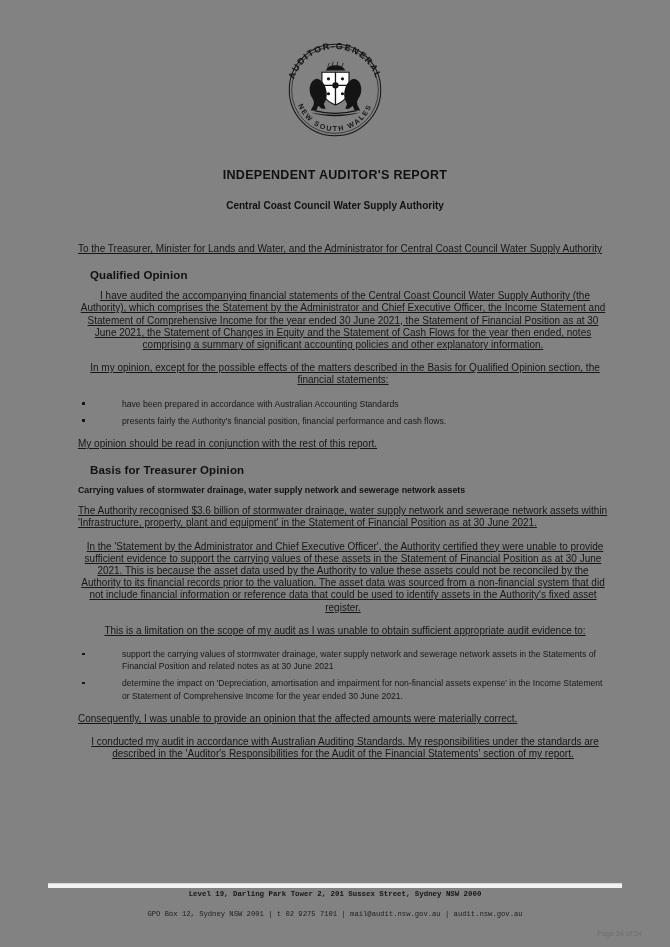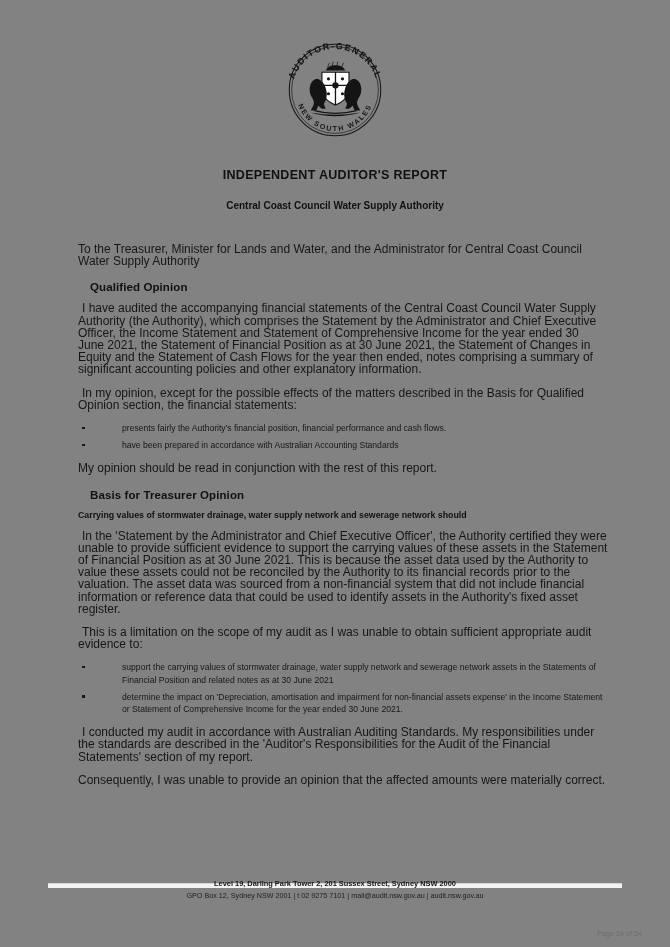--- a/index.html
+++ b/index.html
@@ -50,28 +50,30 @@
     color: #111;
     margin: 18px 0 0 0;
   }
 
   
   .body-area {
     padding: 0 62px 0 78px;
     margin-top: 32px;
   }
   p.para {
-    font-size: 12px;
+    font-size: 10px;
     line-height: 12.2px;
     margin: 0 0 11px 0;
     color: #161616;
     text-align: left;
+    text-decoration: underline;
   }
   p.para.indent-first {
     text-indent: 4px;
+    text-align: center;
   }
   h2.sect {
     font-size: 11.5px;
     font-weight: bold;
     color: #111;
     margin: 14px 0 9px 12px;
     letter-spacing: 0.1px;
   }
   h3.subsect {
     font-size: 8.8px;
@@ -116,34 +118,35 @@
     top: 8px;
     width: 574px;
     height: 4px;
     background: #f2f2f2;
     border-top: 1px solid #d6d6d6;
   }
   .footer-lines {
     position: absolute;
     left: 0;
     right: 0;
-    top: 4px;
-    text-align: center;
+    top: 14px;
+    text-align: center;
+    font-family: Liberation Mono, monospace;
   }
   .footer-line1 {
     font-size: 7.4px;
     font-weight: bold;
     color: #151515;
     line-height: 10px;
   }
   .footer-line2 {
     font-size: 7.2px;
     color: #1d1d1d;
     line-height: 10px;
-    margin-top: 2px;
+    margin-top: 10px;
   }
   .page-number {
     position: absolute;
     right: 28px;
     bottom: 9px;
     font-size: 7.2px;
     color: #6e6e6e;
   }
 </style>
 </head>
@@ -204,53 +207,54 @@
 
     <h2 class="sect">Qualified Opinion</h2>
 
     <p class="para indent-first">I have audited the accompanying financial statements of the Central Coast Council Water Supply Authority (the Authority), which comprises the Statement by the Administrator and Chief Executive Officer, the Income Statement and Statement of Comprehensive Income for the year ended 30 June 2021, the Statement of Financial Position as at 30 June 2021, the Statement of Changes in Equity and the Statement of Cash Flows for the year then ended, notes comprising a summary of significant accounting policies and other explanatory information.</p>
 
     <p class="para indent-first">In my opinion, except for the possible effects of the matters described in the Basis for Qualified Opinion section, the financial statements:</p>
 
     <ul class="bullets">
       <li>
         <span class="dot"></span>
+        <span>have been prepared in accordance with Australian Accounting Standards</span>
+      </li>
+      <li>
+        <span class="dot"></span>
         <span>presents fairly the Authority's financial position, financial performance and cash flows.</span>
       </li>
-      <li>
-        <span class="dot"></span>
-        <span>have been prepared in accordance with Australian Accounting Standards</span>
-      </li>
     </ul>
 
     <p class="para">My opinion should be read in conjunction with the rest of this report.</p>
 
     <h2 class="sect">Basis for Treasurer Opinion</h2>
 
-    <h3 class="subsect">Carrying values of stormwater drainage, water supply network and sewerage network should</h3>
-
+    <h3 class="subsect">Carrying values of stormwater drainage, water supply network and sewerage network assets</h3>
+
+    <p class="para">The Authority recognised $3.6 billion of stormwater drainage, water supply network and sewerage network assets within 'Infrastructure, property, plant and equipment' in the Statement of Financial Position as at 30 June 2021.</p>
 
     <p class="para indent-first">In the 'Statement by the Administrator and Chief Executive Officer', the Authority certified they were unable to provide sufficient evidence to support the carrying values of these assets in the Statement of Financial Position as at 30 June 2021. This is because the asset data used by the Authority to value these assets could not be reconciled by the Authority to its financial records prior to the valuation. The asset data was sourced from a non-financial system that did not include financial information or reference data that could be used to identify assets in the Authority's fixed asset register.</p>
 
     <p class="para indent-first">This is a limitation on the scope of my audit as I was unable to obtain sufficient appropriate audit evidence to:</p>
 
     <ul class="bullets">
       <li>
         <span class="dot"></span>
         <span>support the carrying values of stormwater drainage, water supply network and sewerage network assets in the Statements of Financial Position and related notes as at 30 June 2021</span>
       </li>
       <li>
         <span class="dot"></span>
         <span>determine the impact on 'Depreciation, amortisation and impairment for non-financial assets expense' in the Income Statement or Statement of Comprehensive Income for the year ended 30 June 2021.</span>
       </li>
     </ul>
 
+    <p class="para">Consequently, I was unable to provide an opinion that the affected amounts were materially correct.</p>
+
     <p class="para indent-first">I conducted my audit in accordance with Australian Auditing Standards. My responsibilities under the standards are described in the 'Auditor's Responsibilities for the Audit of the Financial Statements' section of my report.</p>
-
-    <p class="para">Consequently, I was unable to provide an opinion that the affected amounts were materially correct.</p>
 
   </div>
 
   <div class="footer">
     <div class="footer-rule"></div>
     <div class="footer-lines">
       <div class="footer-line1">Level 19, Darling Park Tower 2, 201 Sussex Street, Sydney NSW 2000</div>
       <div class="footer-line2">GPO Box 12, Sydney NSW 2001 | t 02 9275 7101 | mail@audit.nsw.gov.au | audit.nsw.gov.au</div>
     </div>
     <div class="page-number">Page 54 of 54</div>

